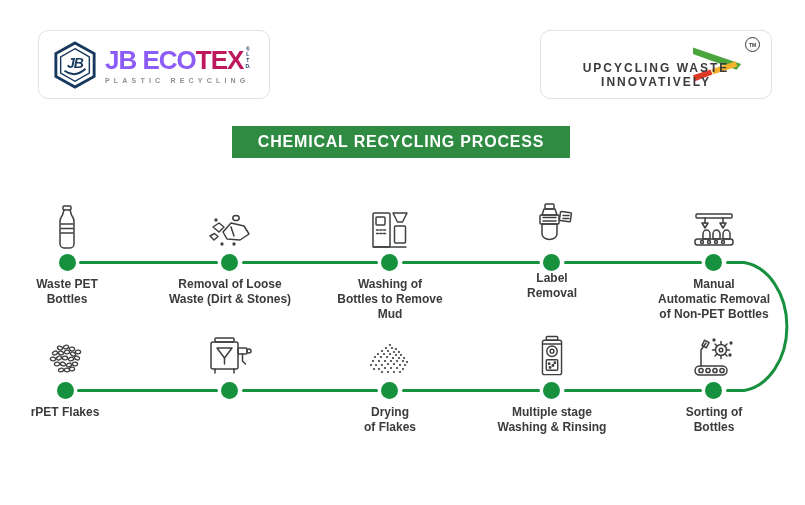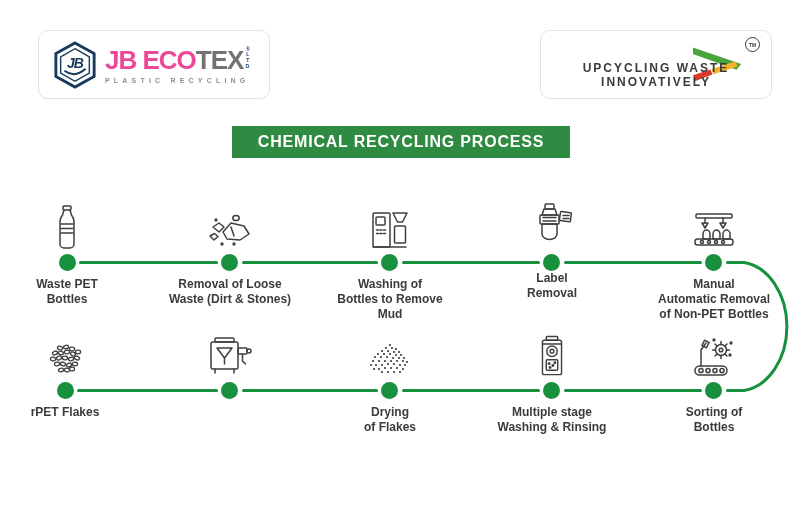--- a/index.html
+++ b/index.html
@@ -10,22 +10,22 @@
         border:1px solid #e2e2e2;border-radius:10px;box-sizing:border-box;}
   .card-ecotex{left:38px;}
   .card-rpet{left:540px;}
   .ecotex-inner{position:absolute;left:14px;top:10px;display:flex;align-items:center;}
   .hexwrap{position:relative;width:44px;height:48px;}
   .hexwrap .monogram{position:absolute;left:0;top:14px;width:44px;text-align:center;
         font-weight:800;font-style:italic;font-size:14px;color:#16395d;letter-spacing:-1px;}
   .ecotex-text{margin-left:8px;}
   .ecotex-word{display:flex;align-items:flex-start;line-height:1;}
   .wm{font-size:26px;font-weight:800;letter-spacing:-1px;}
-  .wm-primary{color:#ec4899;}
-  .wm-accent{color:#737373;text-align:center;}
+  .wm-primary{color:#8b5cf6;}
+  .wm-accent{color:#be185d;text-align:center;}
   .ltd-col{display:flex;flex-direction:column;align-items:center;margin-left:2px;
         font-size:5px;font-weight:700;color:#16395d;line-height:1.15;}
   .ecotex-tagline{margin-top:4px;font-size:7px;font-weight:700;color:#8a9096;
         letter-spacing:4.2px;}
   .rpet-word{position:absolute;left:26px;top:13px;font-size:30px;font-weight:800;
         color:#2d2d2d;letter-spacing:-1px;line-height:1;}
   .rpet-arrow{position:absolute;left:152px;top:15px;}
   .tm-badge{position:absolute;left:204px;top:6px;width:13px;height:13px;border:1px solid #3a3a3a;
         border-radius:50%;font-size:5px;font-weight:700;color:#3a3a3a;display:flex;
         align-items:center;justify-content:center;}

